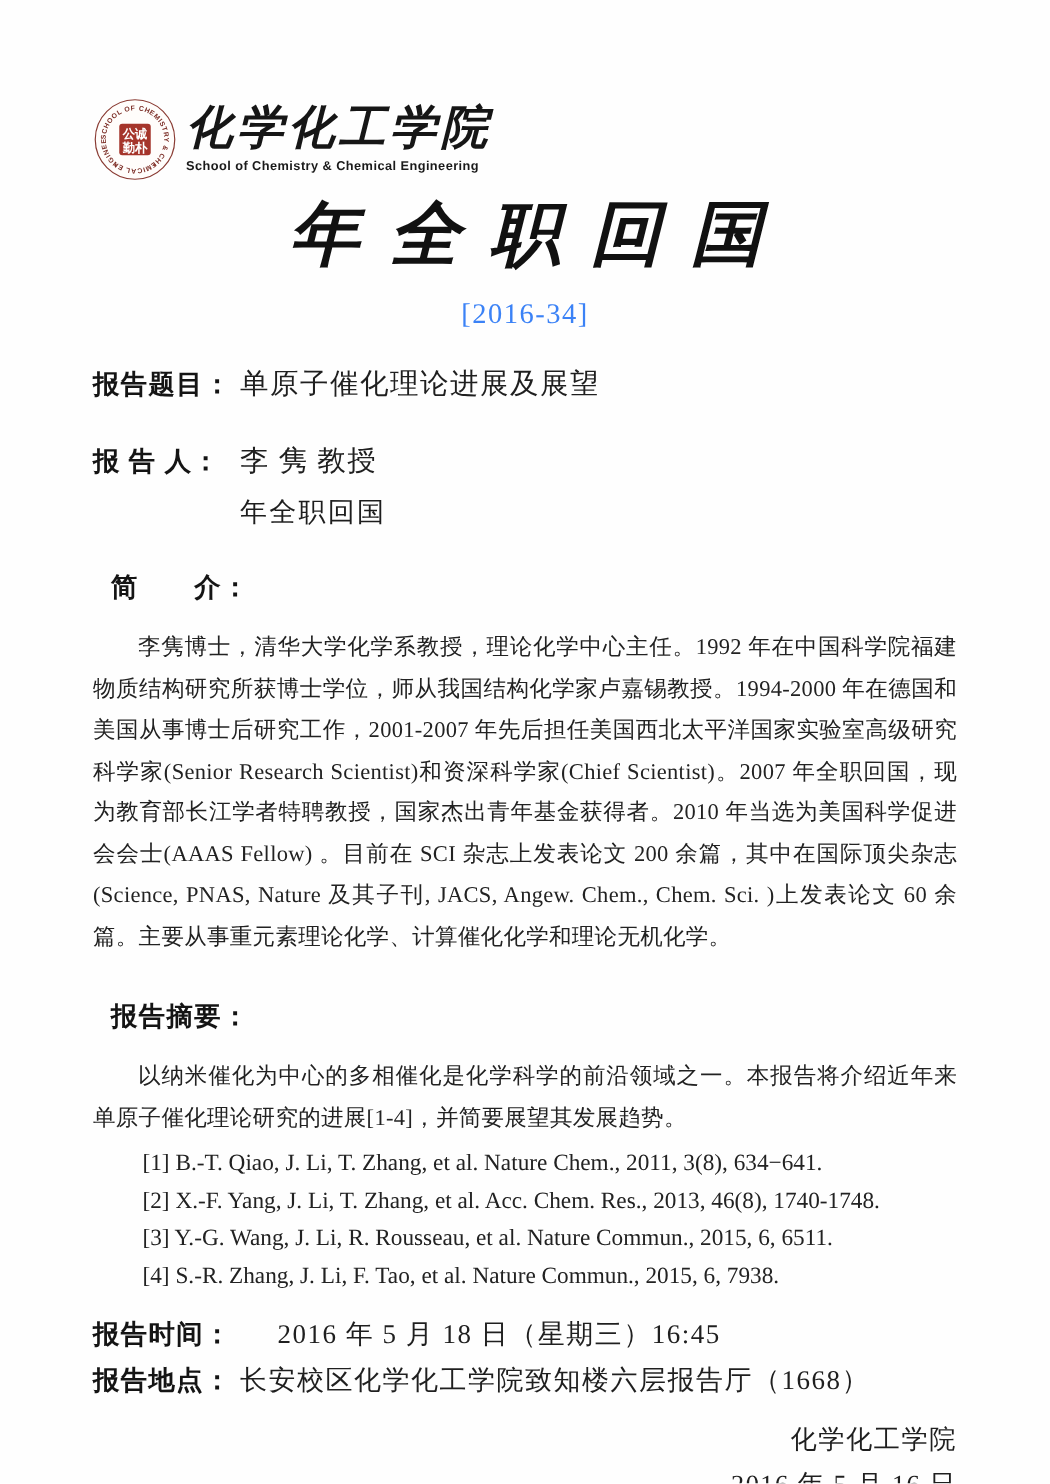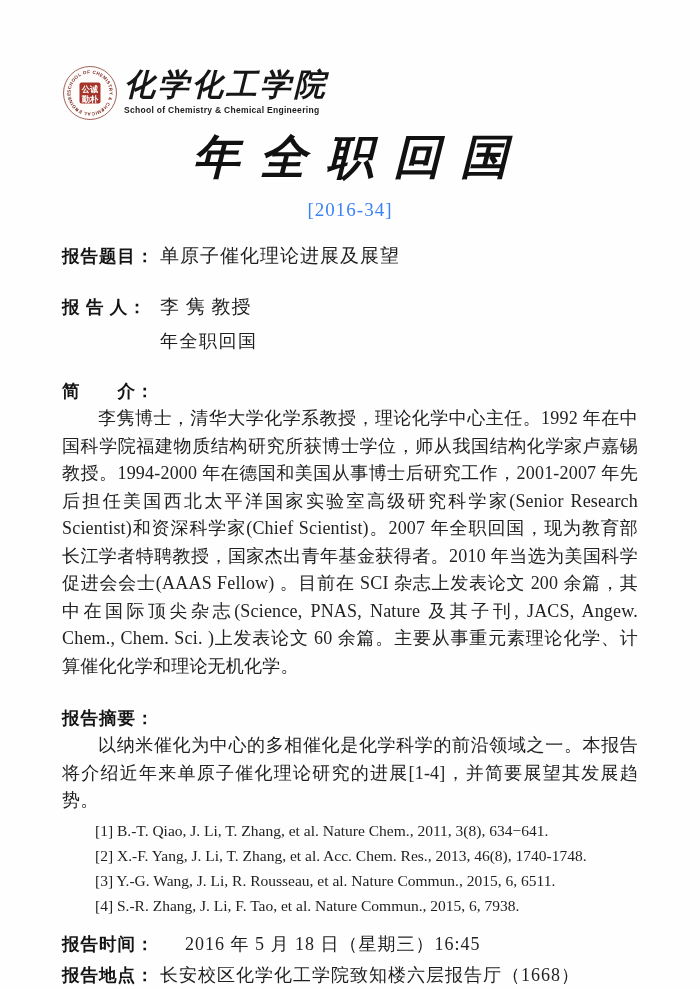--- a/index.html
+++ b/index.html
@@ -75,25 +75,26 @@
     letter-spacing: 1.5px;
   }
 
   .sec-label {
     margin-top: 26px;
     font-weight: bold;
     font-size: 17.5px;
     letter-spacing: 1px;
     white-space: pre;
     color: #141414;
+    margin-left: 12px;
   }
 
   .para {
-    margin-top: 2px;
-    font-size: 18px;
+    margin-top: 16px;
+    font-size: 15px;
     line-height: 27.5px;
     text-align: justify;
     text-indent: 2em;
     letter-spacing: 0.2px;
     color: #222;
   }
 
   .refs { margin-top: 3px; }
   .ref-line {
     font-size: 15.5px;

